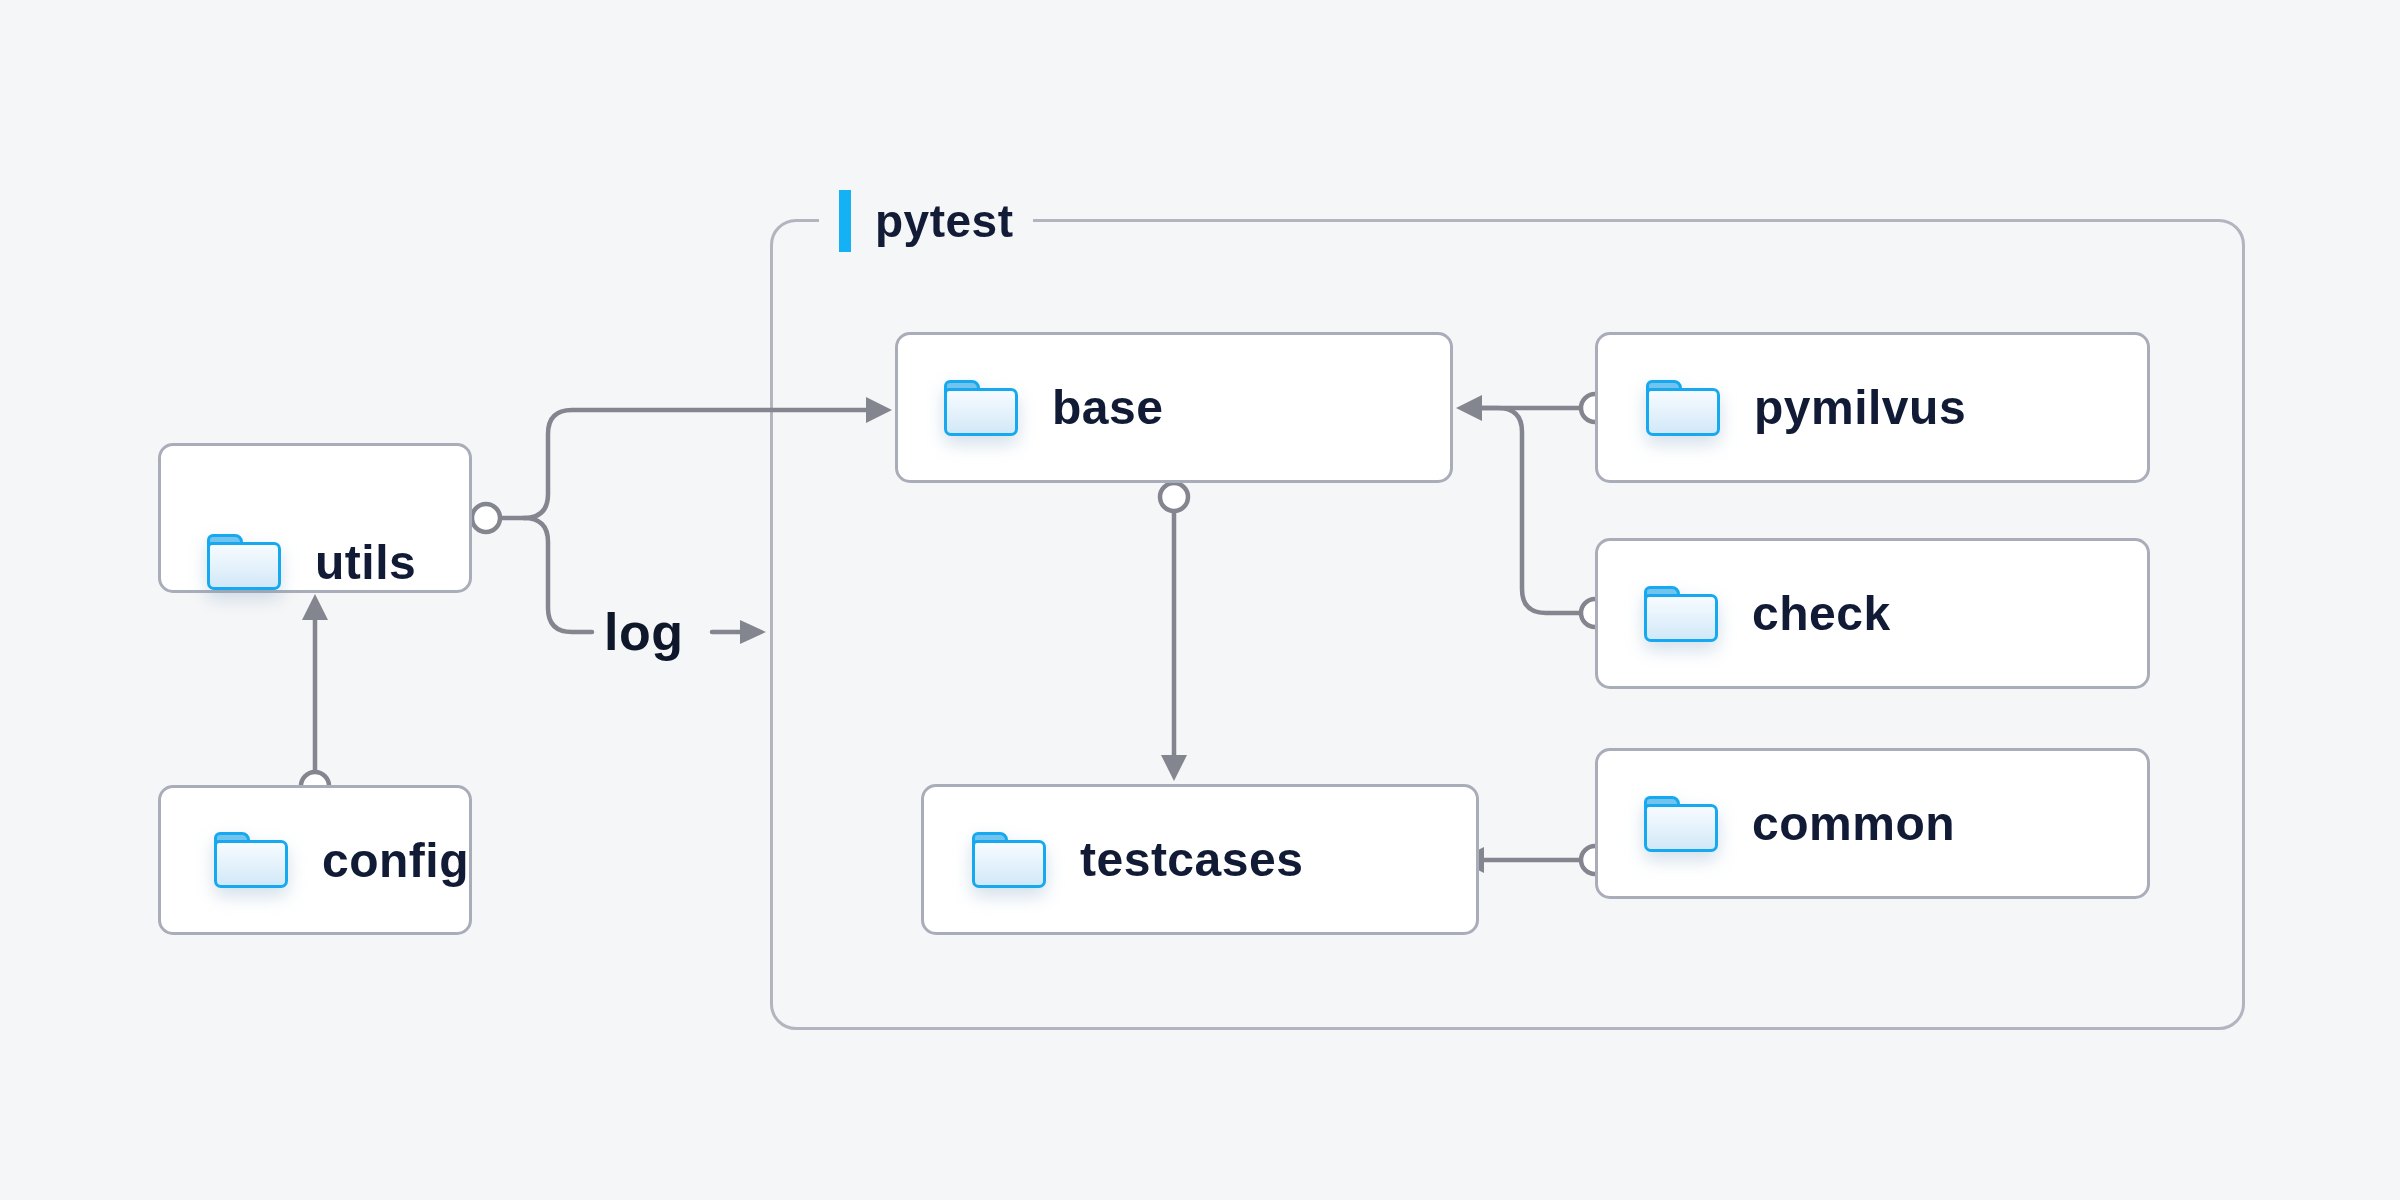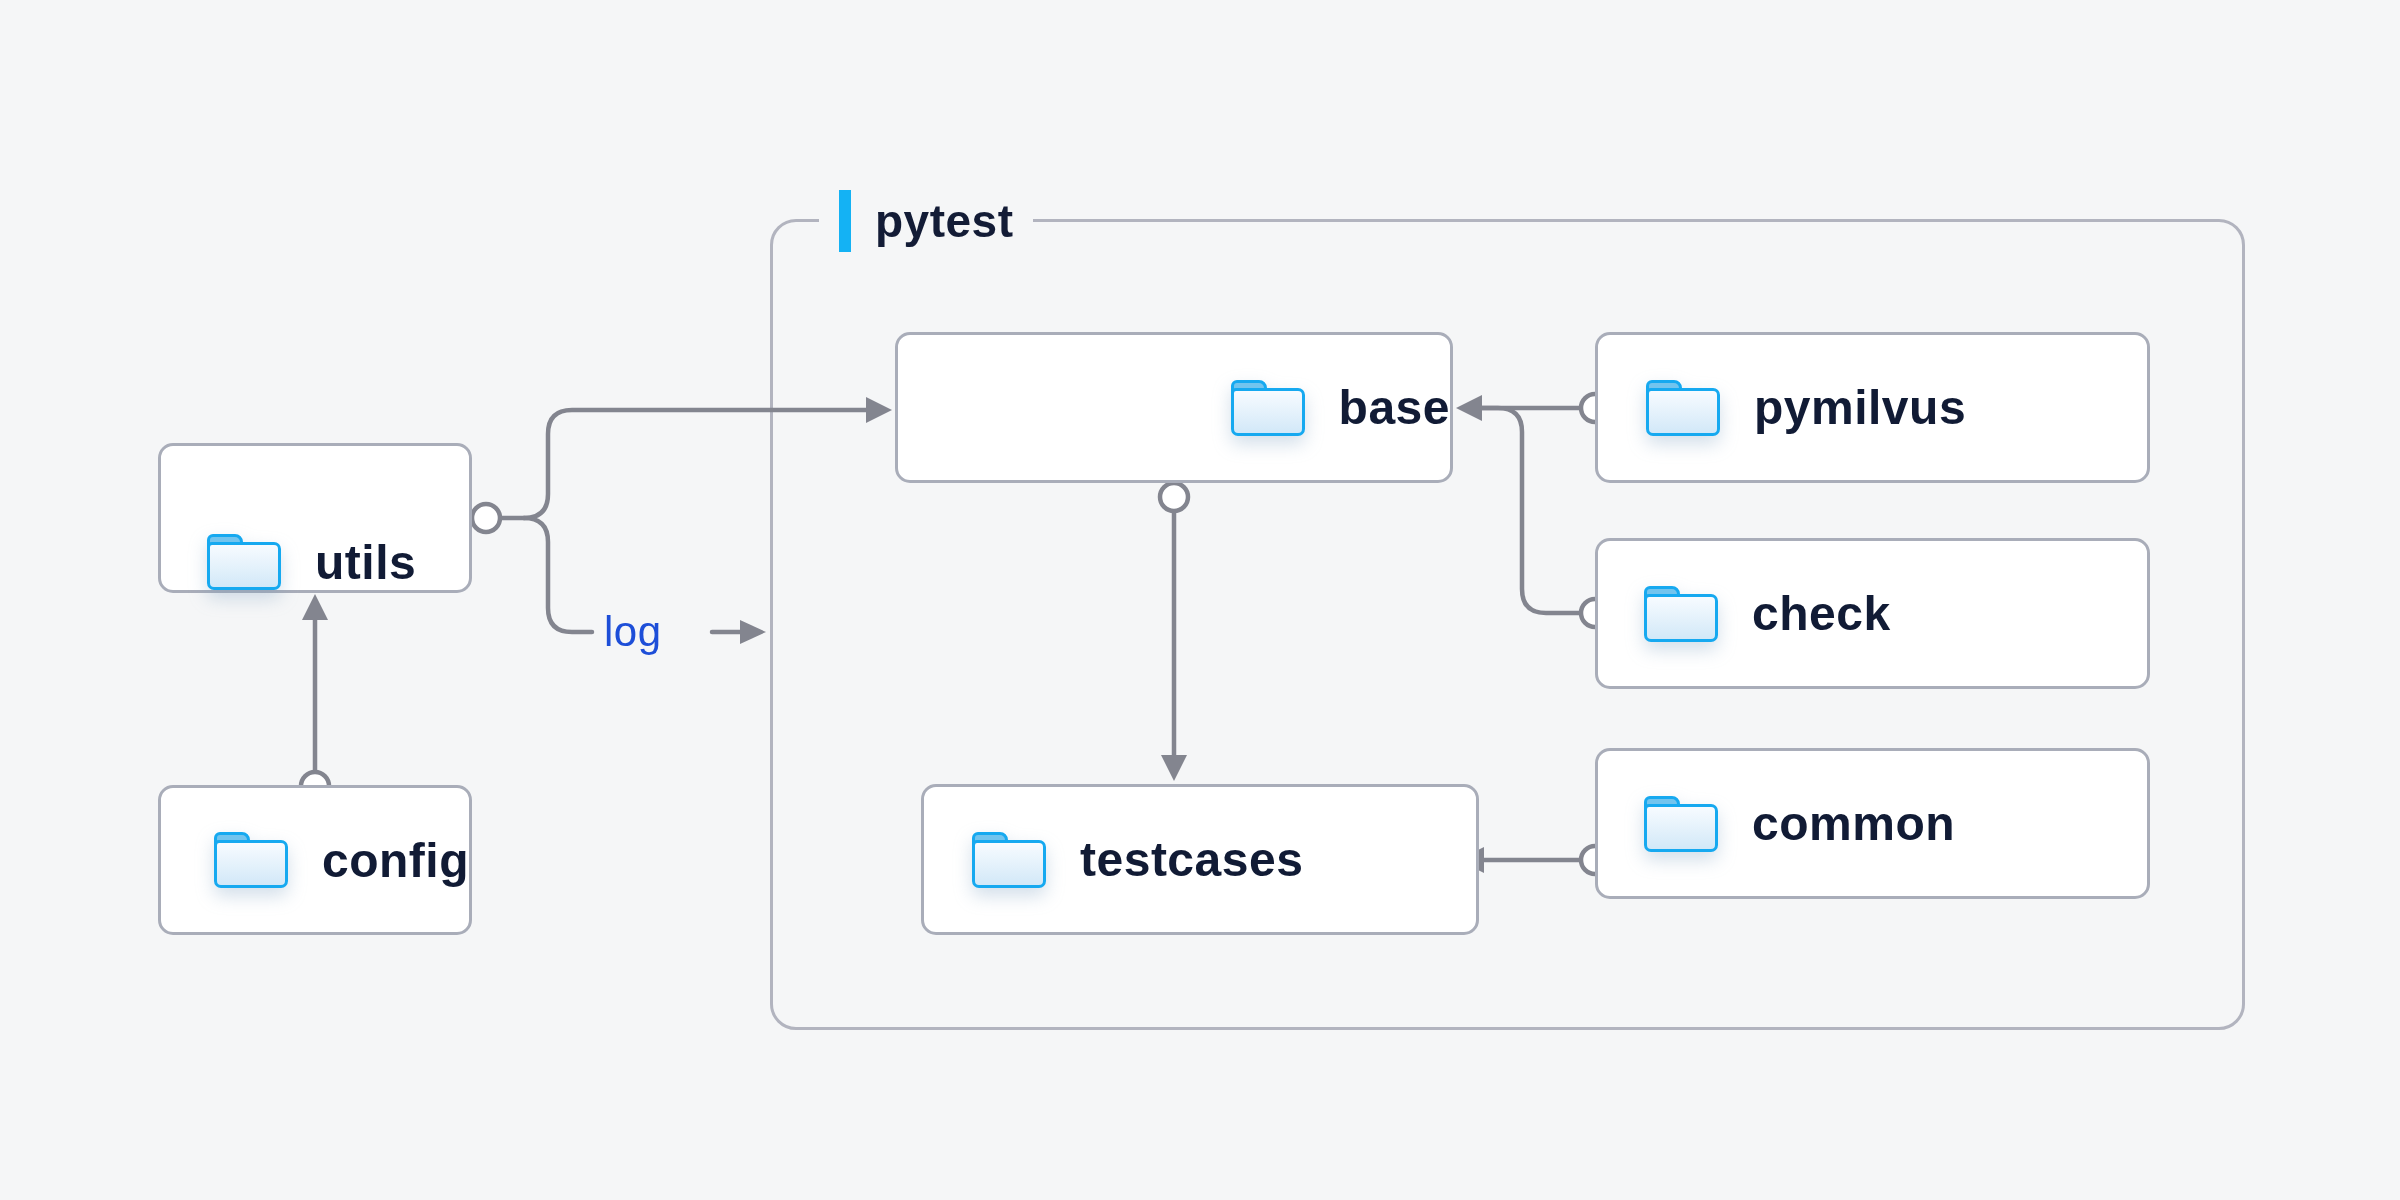--- a/index.html
+++ b/index.html
@@ -65,21 +65,21 @@
   .node .node-label {
     font-size: 48px;
     font-weight: 700;
     color: #111b35;
     margin-left: 34px;
     letter-spacing: 0.5px;
   }
 
   #node-utils     { left: 158px;  top: 443px; width: 314px; height: 150px; align-items: flex-end; }
   #node-config    { left: 158px;  top: 785px; width: 314px; height: 150px; justify-content: flex-end; }
-  #node-base      { left: 895px;  top: 332px; width: 558px; height: 151px; justify-content: flex-end; }
+  #node-base      { left: 895px;  top: 332px; width: 558px; height: 151px; }
   #node-pymilvus  { left: 1595px; top: 332px; width: 555px; height: 151px; padding-left: 48px; }
   #node-check     { left: 1595px; top: 538px; width: 555px; height: 151px; }
   #node-testcases { left: 921px;  top: 784px; width: 558px; height: 151px; padding-left: 48px; }
   #node-common    { left: 1595px; top: 748px; width: 555px; height: 151px; }
 
   
   .folder-icon {
     position: relative;
     width: 74px;
     height: 56px;
@@ -109,23 +109,23 @@
     box-sizing: border-box;
   }
 
   
   .edge-label-log {
     position: absolute;
     left: 604px;
     top: 602px;
     height: 60px;
     line-height: 60px;
-    font-size: 42px;
-    font-weight: 400;
-    color: #1d4ed8;
+    font-size: 52px;
+    font-weight: 700;
+    color: #0f172a;
     letter-spacing: 0.5px;
   }
 
   
   svg.wires {
     position: absolute;
     left: 0;
     top: 0;
     width: 2400px;
     height: 1200px;

